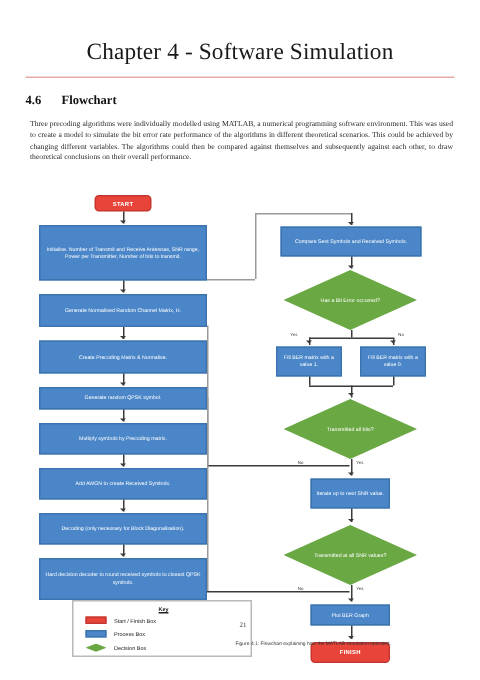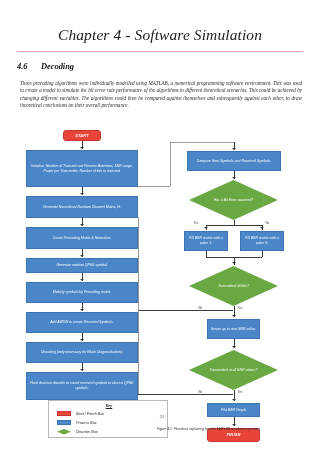--- a/index.html
+++ b/index.html
@@ -3,21 +3,21 @@
 <meta charset="utf-8">
 <style>
   html,body{margin:0;padding:0;}
   body{
     width:320px;height:453px;
     background:#ffffff;
     font-family:"Liberation Serif", serif;
     overflow:hidden;
     position:relative;
   }
-  .page{position:absolute;inset:0;font-style:italic;}
+  .page{position:absolute;inset:0;}
 
   
   .chapter-title{
     position:absolute;left:0;top:26px;width:320px;
     text-align:center;
     font-family:"Liberation Serif", serif;
     font-size:15.5px;font-weight:400;color:#1a1a1a;
     letter-spacing:0.1px;
   }
   .title-rule{
@@ -139,21 +139,21 @@
 </style>
 </head>
 <body>
 
 <div class="page">
 
   <div class="chapter-title">Chapter 4 - Software Simulation</div>
   <div class="title-rule"></div>
 
   <div class="section-heading">
-    <span class="num">4.6</span><span>Decoding</span>
+    <span class="num">4.6</span><span>Flowchart</span>
   </div>
 
   <div class="body-text">Three precoding algorithms were individually modelled using MATLAB, a numerical programming software environment. This was used to create a model to simulate the bit error rate performance of the algorithms in different theoretical scenarios. This could be achieved by changing different variables. The algorithms could then be compared against themselves and subsequently against each other, to draw theoretical conclusions on their overall performance.</div>
 
   <div class="flow">
 
     <div class="node term" style="left:63px;top:2px;width:38px;height:11px;">START</div>
     <div class="ln lnv" style="left:81.5px;top:13px;height:8px;"></div>
     <div class="arw" style="left:79.7px;top:19px;"></div>
 

